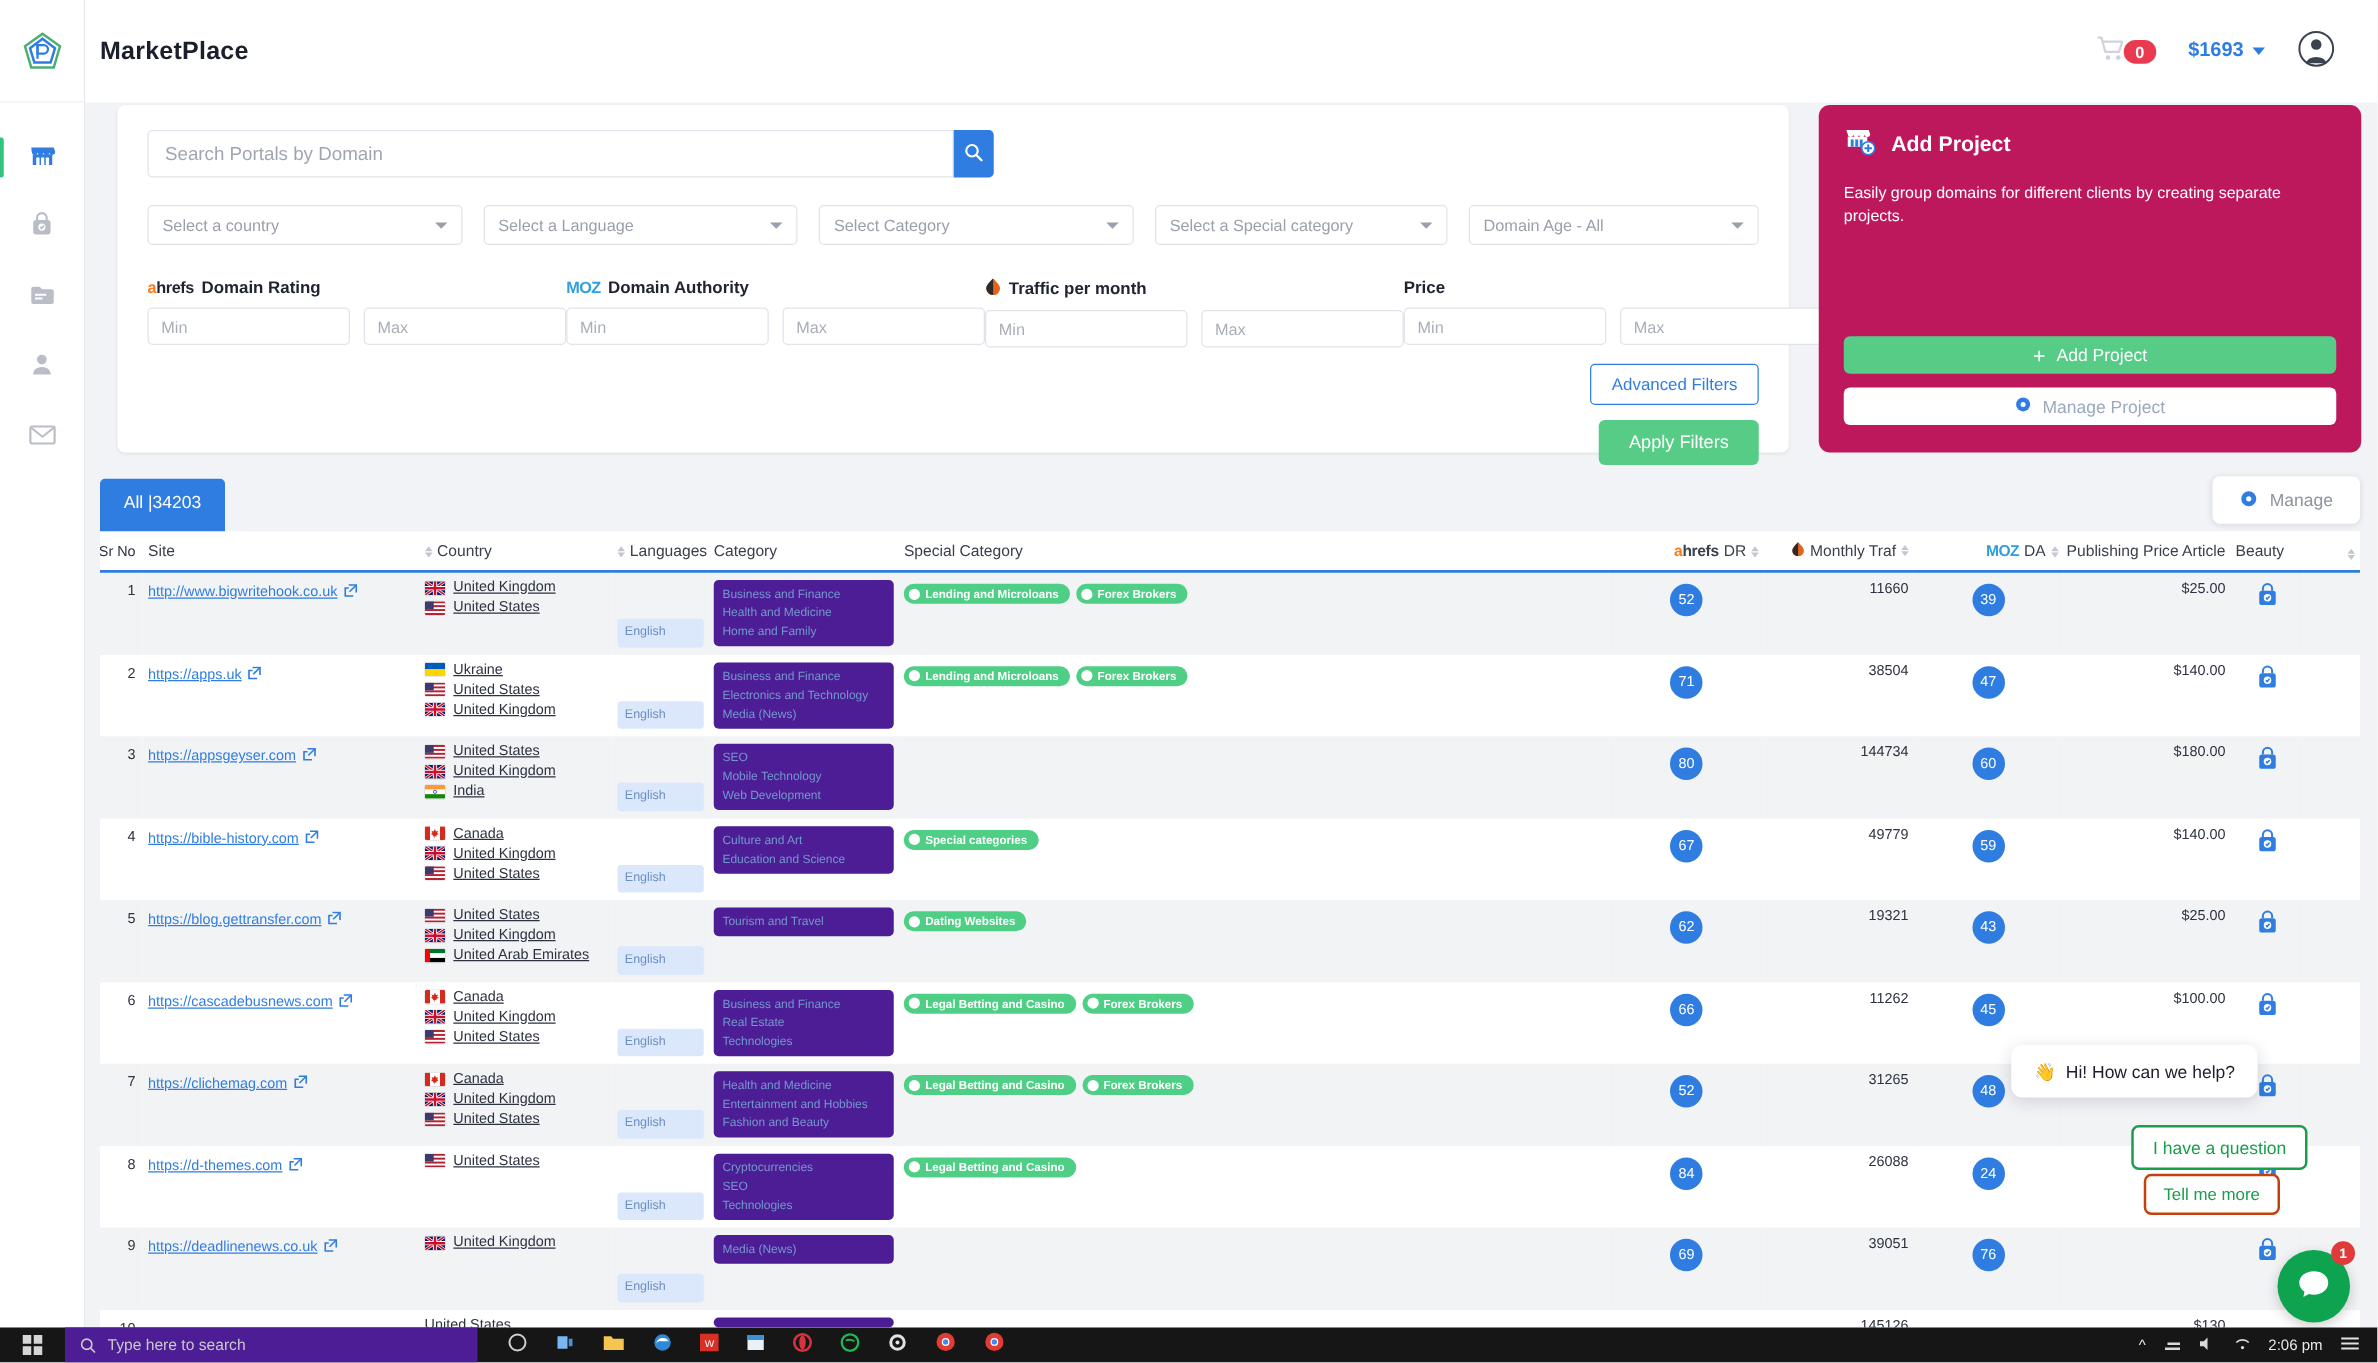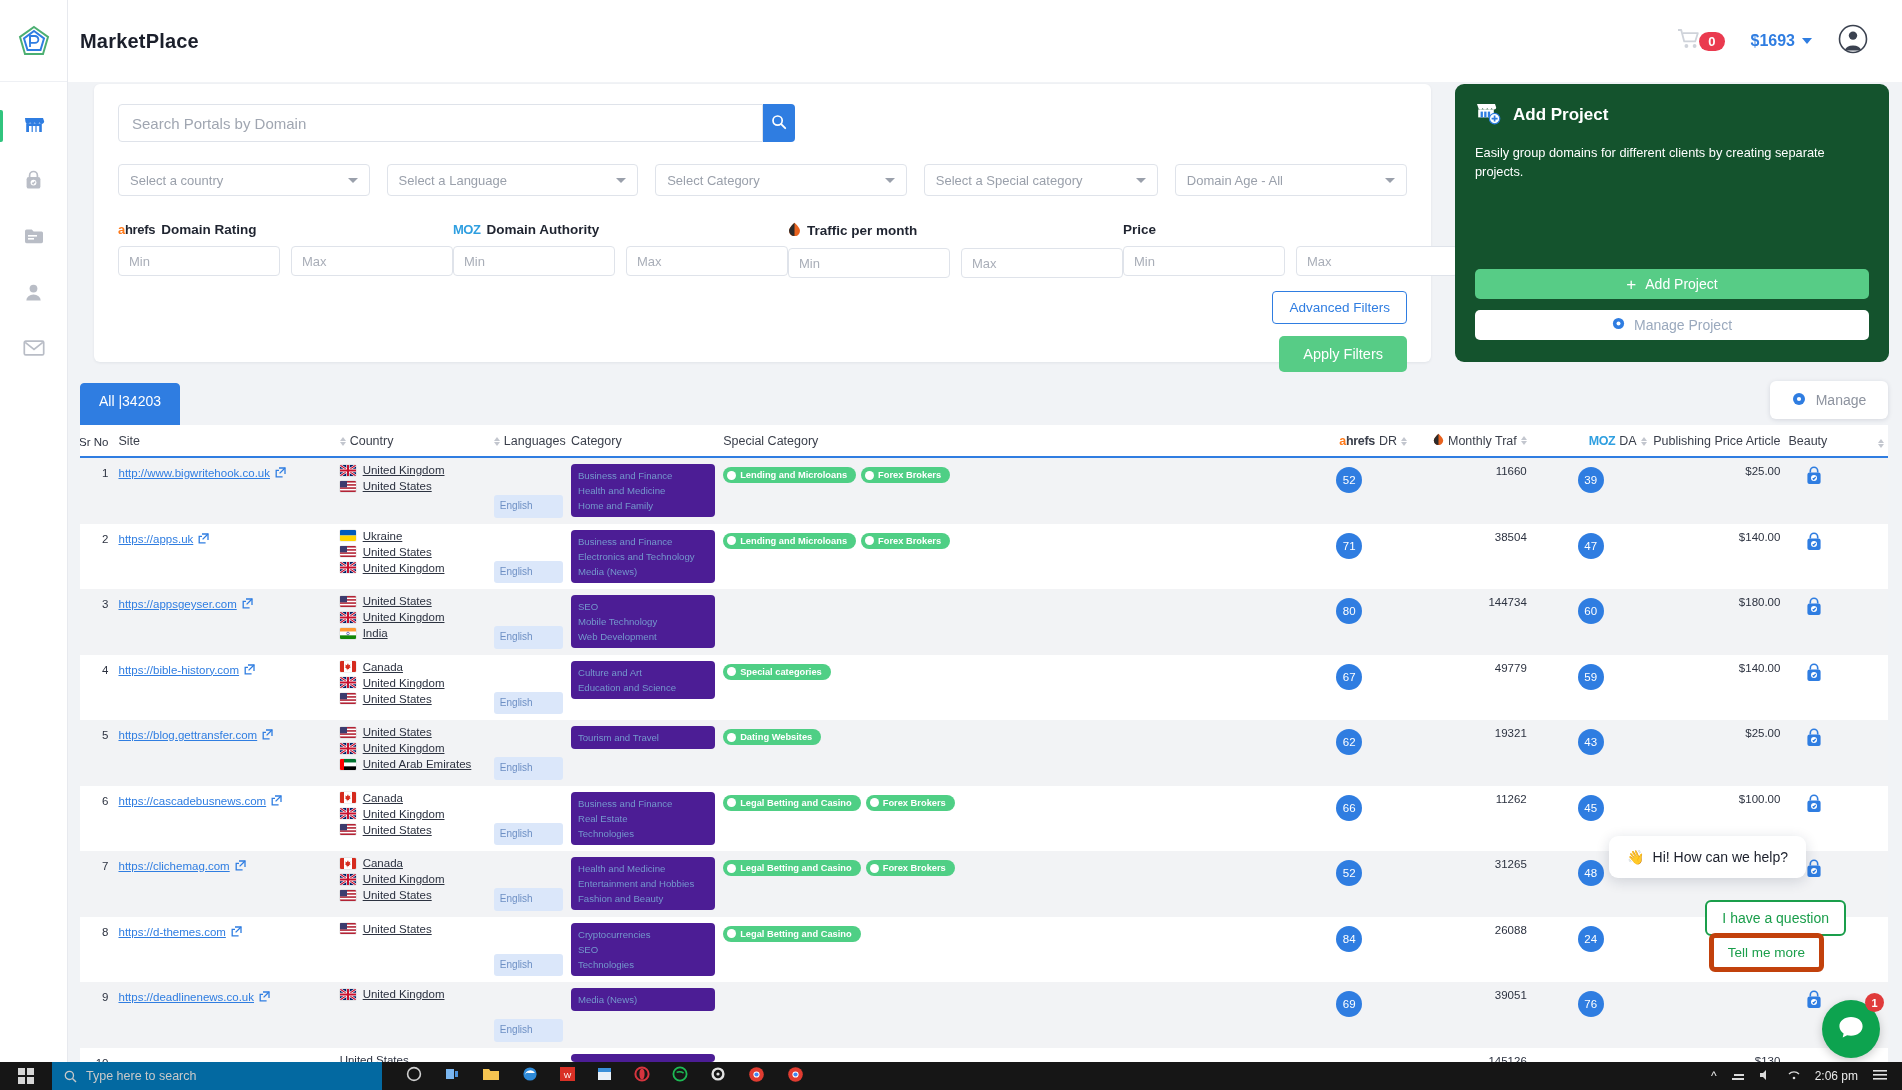--- a/index.html
+++ b/index.html
@@ -97,21 +97,21 @@
   }
   .apply-row { display: flex; justify-content: flex-end; margin-top: 12px; }
   .btn-apply {
     background: #57cc86; color: #fff; border: none; border-radius: 5px; font-size: 14.5px;
     padding: 10px 24px; cursor: pointer; font-family: "Liberation Sans", sans-serif; font-weight: 500;
   }
 
   
   .project-card {
     position: absolute; left: 1455px; top: 84px; width: 434px; height: 278px;
-    background: #14532d; border-radius: 9px; padding: 17px 20px; color: #fff;
+    background: #be185d; border-radius: 9px; padding: 17px 20px; color: #fff;
   }
   .pc-head { display: flex; align-items: center; gap: 12px; }
   .pc-title { font-size: 17px; font-weight: bold; }
   .pc-text { font-size: 12.8px; line-height: 1.45; margin-top: 15px; }
   .pc-text2 { font-size: 12.8px; line-height: 1.4; margin-top: 14px; }
   .btn-addproj {
     position: absolute; left: 20px; right: 20px; bottom: 63px; height: 30px;
     background: #57cc86; color: #fff; border: none; border-radius: 5px; font-size: 14px;
     display: flex; align-items: center; justify-content: center; gap: 9px; cursor: pointer;
     font-family: "Liberation Sans", sans-serif;
@@ -227,21 +227,21 @@
     position: absolute; right: 96px; bottom: 212px; background: #fff; border-radius: 9px;
     box-shadow: 0 3px 14px rgba(20,30,60,.16); padding: 13px 18px; font-size: 14px; color: #1b1f2b;
     display: flex; align-items: center; gap: 8px; z-index: 40;
   }
   .chat-q {
     position: absolute; right: 56px; bottom: 154px; background: #fff; border: 2px solid #1a9e4b;
     color: #1a9e4b; border-radius: 6px; padding: 8px 15px; font-size: 14px; cursor: pointer; z-index: 40;
     font-family: "Liberation Sans", sans-serif;
   }
   .chat-t {
-    position: absolute; right: 78px; bottom: 118px; background: #fff; border: 5px solid #c2410c;
+    position: absolute; right: 78px; bottom: 118px; background: #fff; border: 2px solid #c2410c;
     color: #1a9e4b; border-radius: 6px; padding: 7px 14px; font-size: 13.5px; cursor: pointer; z-index: 40;
     font-family: "Liberation Sans", sans-serif;
   }
   .chat-fab {
     position: absolute; right: 22px; bottom: 32px; width: 58px; height: 58px; border-radius: 50%;
     background: #0da34f; display: flex; align-items: center; justify-content: center;
     cursor: pointer; z-index: 41; box-shadow: 0 3px 10px rgba(0,0,0,.2);
   }
   .chat-fab-badge {
     position: absolute; right: 18px; bottom: 78px; background: #e03b3b; color: #fff;
@@ -249,21 +249,21 @@
     align-items: center; justify-content: center; z-index: 42; font-weight: bold;
   }
 
   
   .taskbar {
     position: absolute; left: 0; bottom: 0; width: 1902px; height: 28px; background: #161616;
     display: flex; align-items: center; z-index: 60;
   }
   .tb-start { width: 52px; display: flex; align-items: center; justify-content: center; }
   .tb-search {
-    width: 330px; height: 28px; background: #0369a1; display: flex; align-items: center;
+    width: 330px; height: 28px; background: #4c1d95; display: flex; align-items: center;
     gap: 9px; padding-left: 12px; color: #c9c9c9; font-size: 12.5px;
   }
   .tb-icons { display: flex; align-items: center; gap: 22px; padding-left: 24px; }
   .tb-right { margin-left: auto; display: flex; align-items: center; gap: 14px; padding-right: 14px; color: #eaeaea; font-size: 12px; }
   .tb-clock { text-align: center; line-height: 1.05; font-size: 12px; }
 </style>
 </head>
 <body>
 
 <div class="app">

